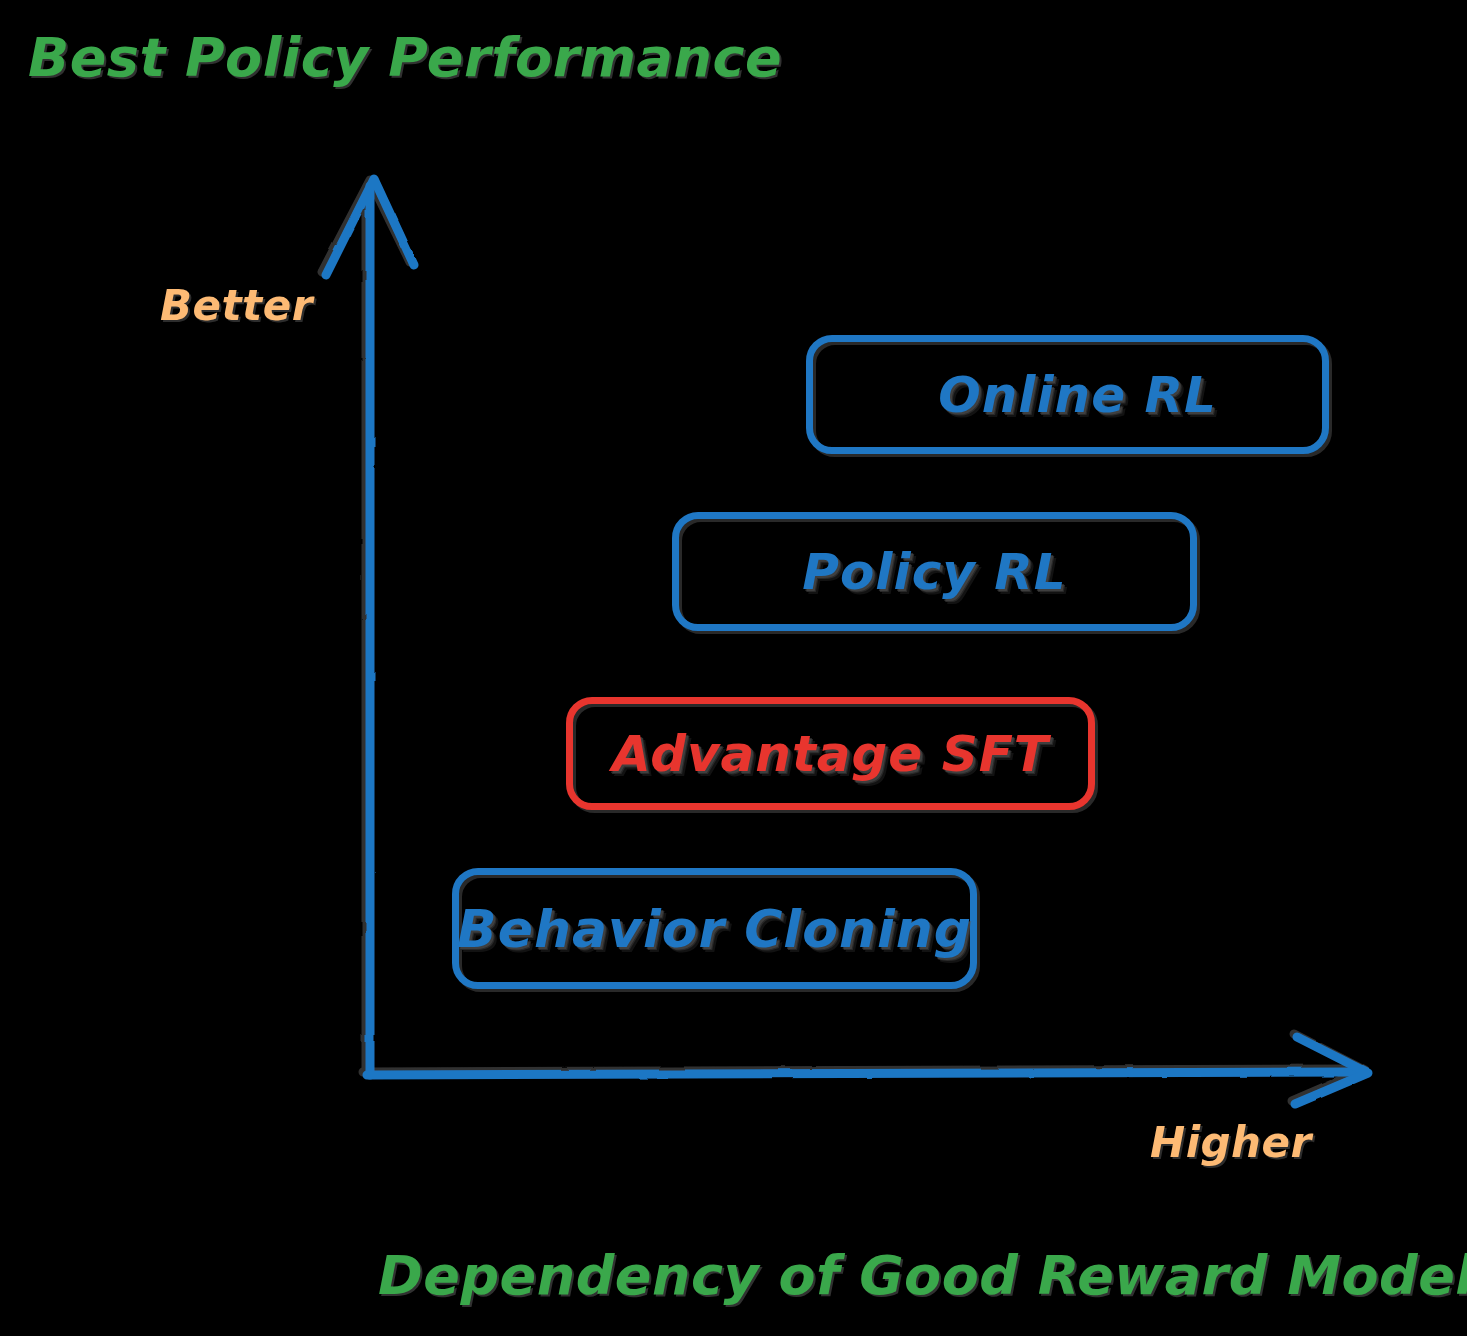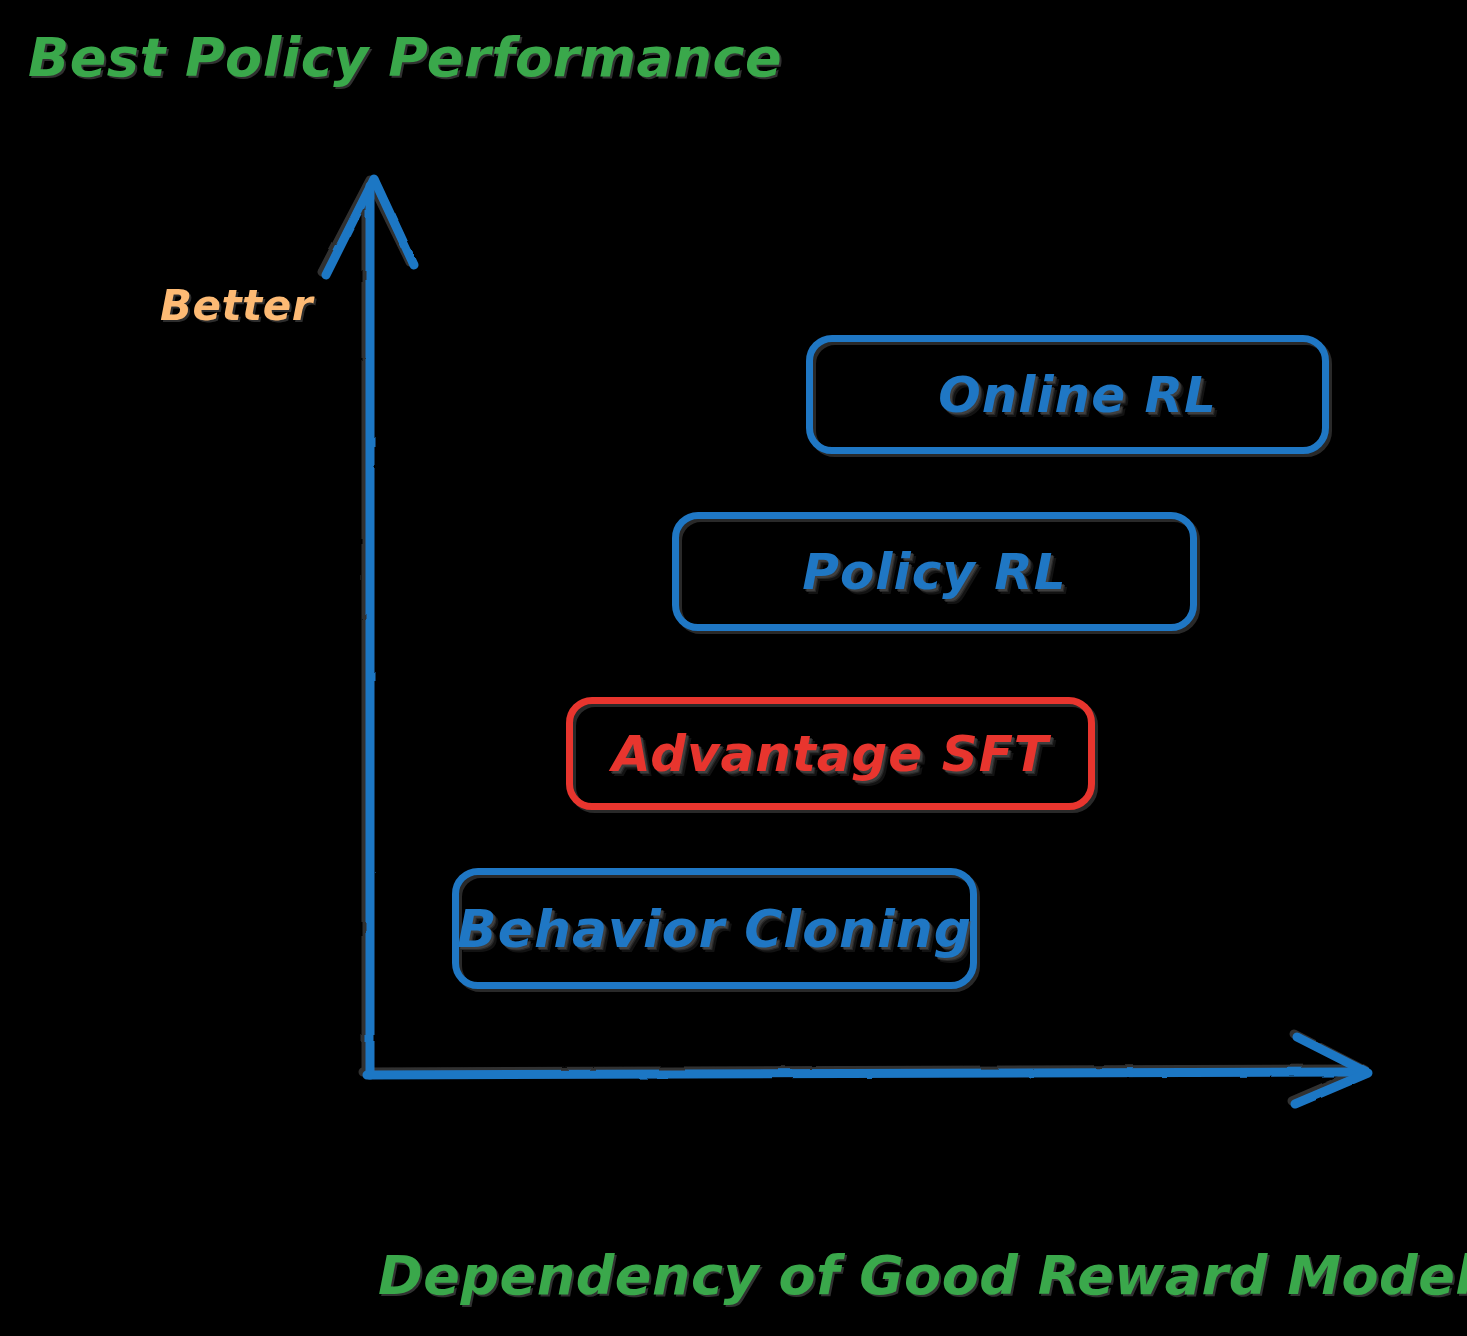--- a/index.html
+++ b/index.html
@@ -152,20 +152,21 @@
     <g stroke="#1f77c4" stroke-width="9" fill="none" stroke-linecap="round" stroke-linejoin="round" filter="url(#rough)">
       <path d="M 370 1075 L 370 186"></path>
       <path d="M 367 1075 L 1361 1072"></path>
       <path d="M 326 275 L 374 179 L 414 265"></path>
       <path d="M 1297 1037 L 1368 1073 L 1295 1104"></path>
     </g>
   </svg>
 
   <div class="axis-word hand" id="word-better">Better</div>
 
+  <div class="axis-word hand" id="word-higher">Higher</div>
 
   <div class="method-box" id="box-online-rl">
     <span class="method-label hand">Online RL</span>
   </div>
 
   <div class="method-box" id="box-offline-rl">
     <span class="method-label hand">Policy RL</span>
   </div>
 
   <div class="method-box" id="box-advantage-sft">

